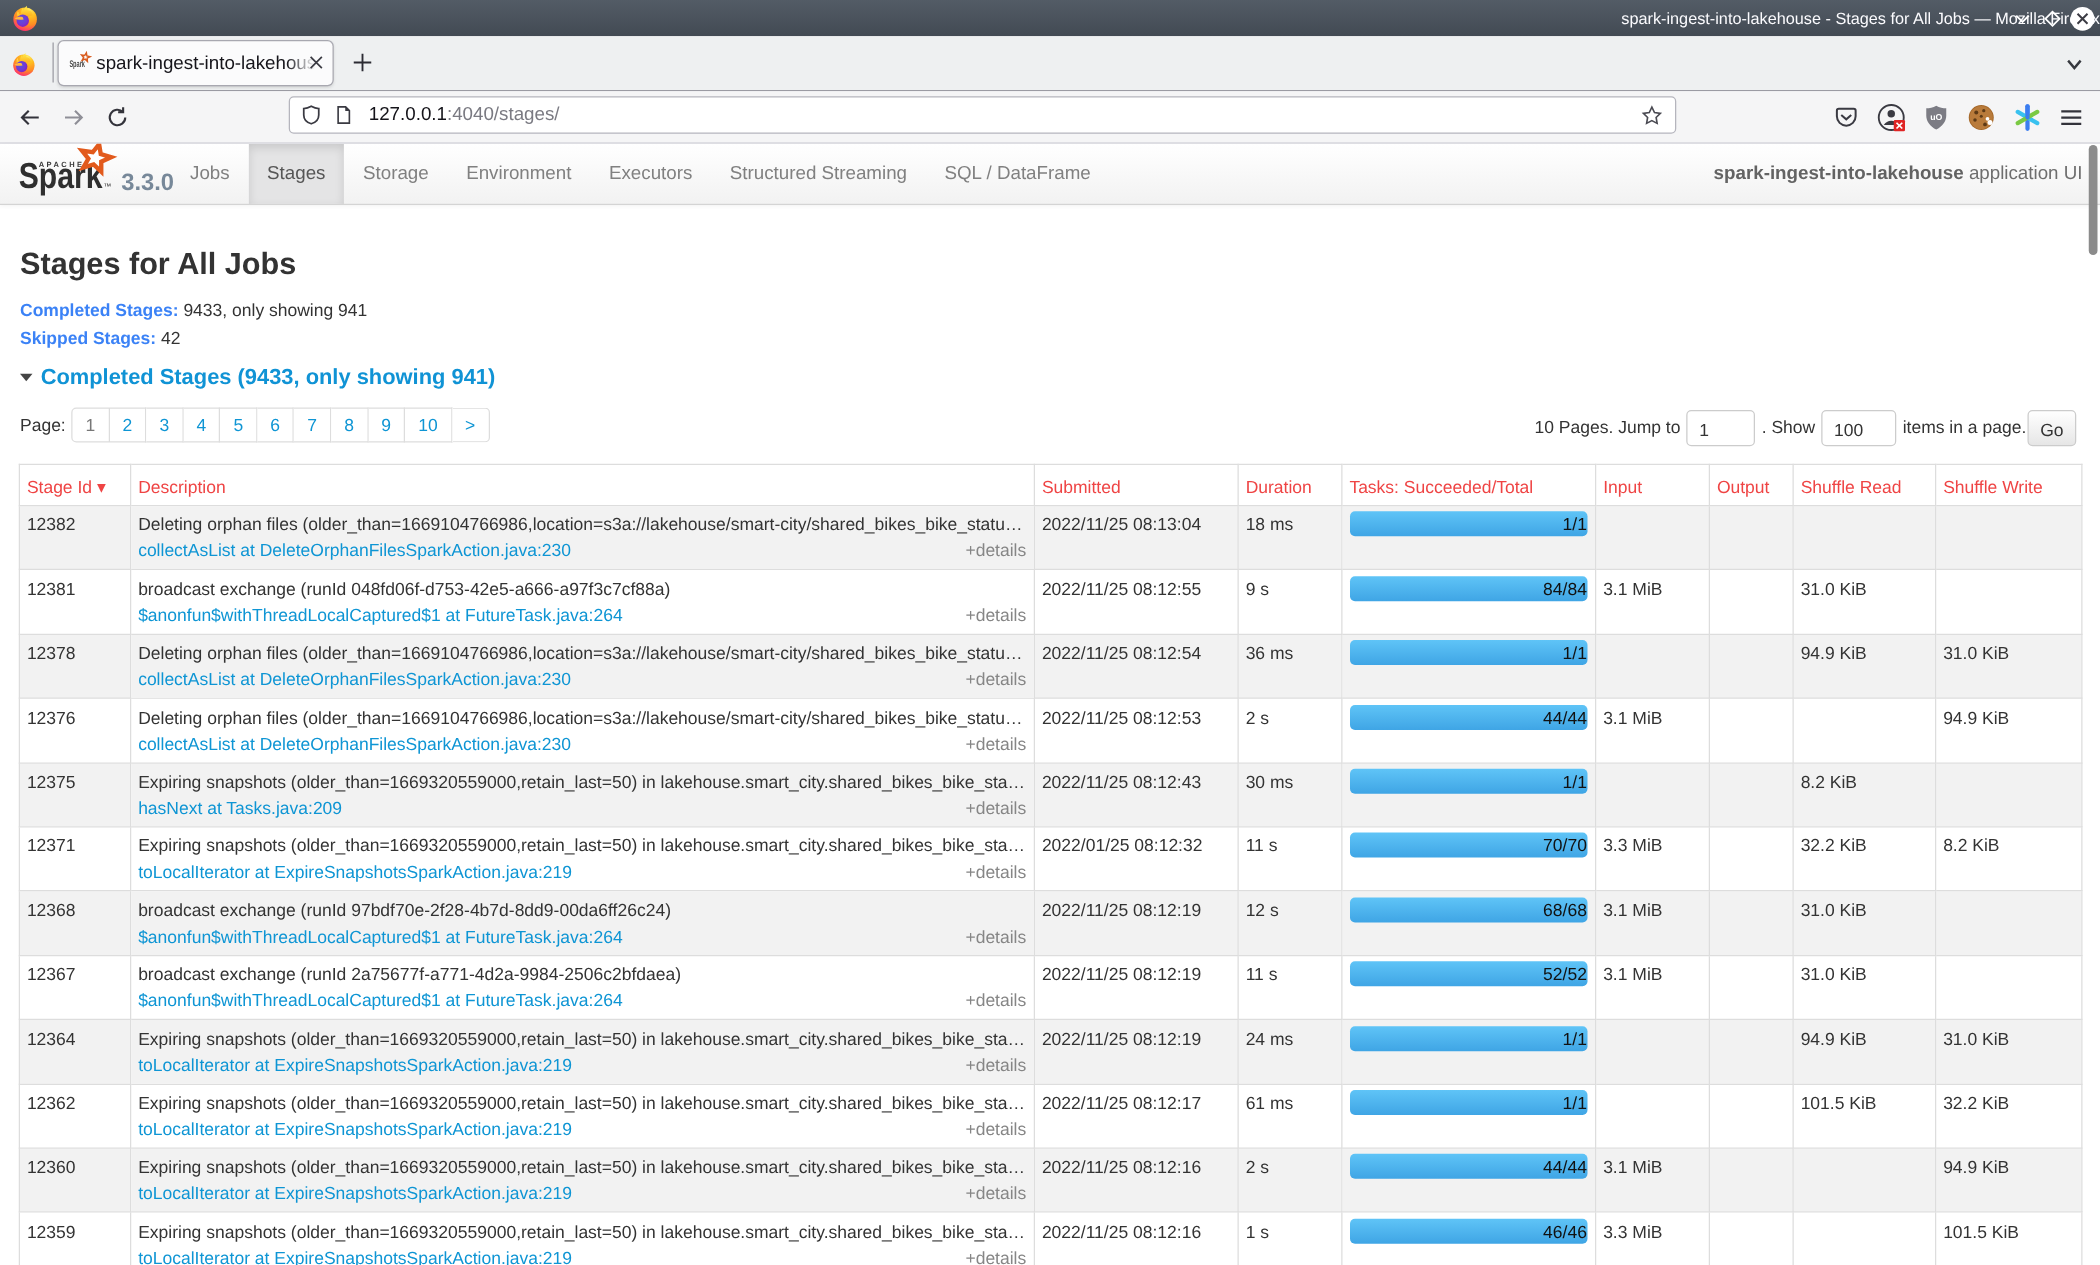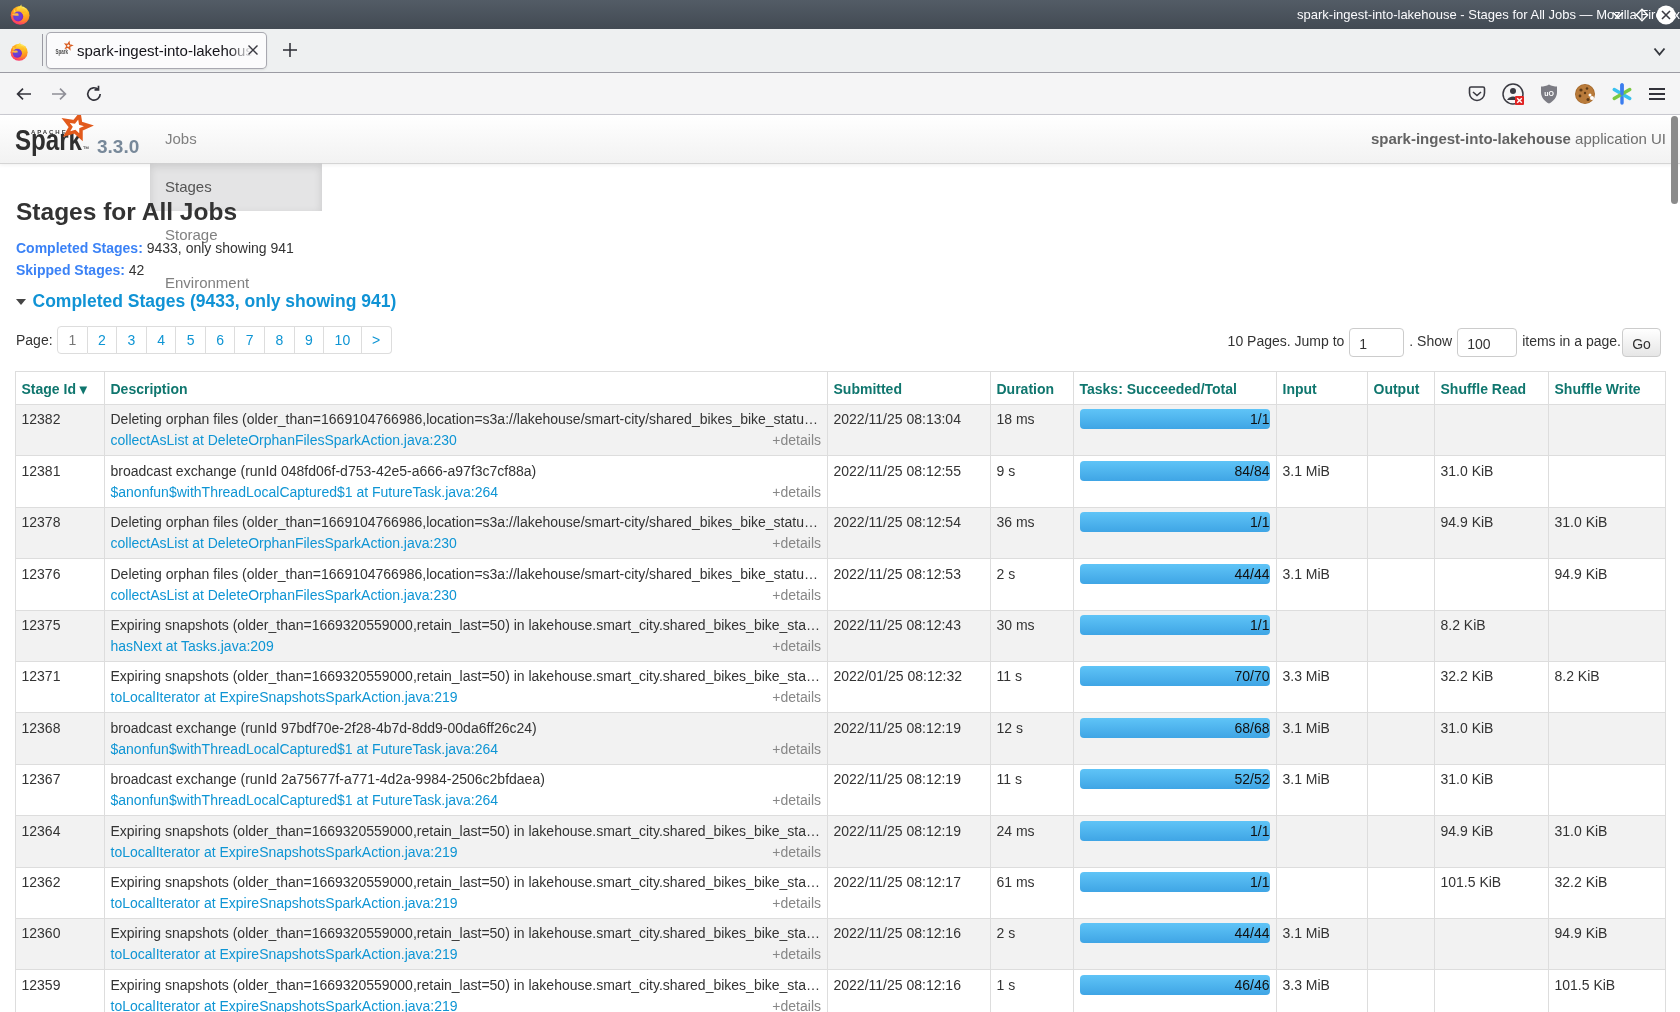--- a/index.html
+++ b/index.html
@@ -36,21 +36,21 @@
 .urlbar .pgico { position:absolute; left:35px; top:6px; }
 .urlbar .urltxt { position:absolute; left:63px; top:0; line-height:28px; font-size:15px; color:#15141a; }
 .urlbar .urltxt .dim { color:#7a7a82; }
 .urlbar .star { position:absolute; right:10px; top:6px; }
 .toolright { position:absolute; right:13px; top:0; height:41px; display:flex; align-items:center; gap:13px; }
 
 .navbar { height:48px; background:linear-gradient(#ffffff,#f2f2f2); border-bottom:1px solid #d4d4d4;
   position:relative; box-shadow:0 1px 4px rgba(0,0,0,.065); }
 .brand { position:absolute; left:14px; top:0px; }
 .version { position:absolute; left:97px; top:0; line-height:48px; margin-top:8px; font-size:19px; font-weight:bold; color:#778899; }
-.nav { position:absolute; left:150px; top:0; height:48px; display:flex; list-style:none; margin:0; padding:0;flex-direction:column; }
+.nav { position:absolute; left:137px; top:0; height:48px; display:flex; list-style:none; margin:0; padding:0; }
 .nav li { height:48px; }
 .nav li a { display:block; padding:0 15px; line-height:48px; height:48px; font-size:15px; color:#808080; text-decoration:none; }
 .nav li.active a { background:#e4e4e5; color:#555; box-shadow:inset 0 3px 8px rgba(0,0,0,.125); }
 .appname { position:absolute; right:14px; top:0; line-height:48px; font-size:15px; color:#6e6e6e; }
 .appname b { color:#636363; }
 
 .content { position:relative; }
 h3.pagetitle { font-size:24.5px; line-height:35px; font-weight:bold; color:#333;
   margin:0; position:absolute; left:16px; top:29.5px; }
 ul.summary { list-style:none; margin:0; padding:0; position:absolute; left:16px; top:74.3px; }
@@ -71,21 +71,21 @@
 .jumprow span { line-height:30px; }
 .jumpbox { display:inline-block; width:35px; height:27px; border:1px solid #ccc; border-radius:4px;
   padding:0 9px; line-height:27px; vertical-align:middle; background:#fff; margin:0 5px; }
 .jumpbox.w2 { width:40px; } .gobtn { display:inline-block; width:21px; text-align:center; height:27px; padding:0 8px; border:1px solid #ccc; border-radius:4px;
   background:linear-gradient(#ffffff,#e6e6e6); line-height:27px; vertical-align:middle; margin-left:1px; color:#333; }
 
 table.stages { position:absolute; left:15px; top:206.5px; border-collapse:collapse; table-layout:fixed;
   width:1650px; }
 table.stages th, table.stages td { border:1px solid #ddd; vertical-align:top; text-align:left;
   font-size:14px; line-height:21px; overflow:hidden; }
-table.stages th { padding:7px 5.5px 4.5px 5.5px; font-weight:bold; color:#0f766e; background:#fff;margin-left:14px; }
+table.stages th { padding:7px 5.5px 4.5px 5.5px; font-weight:normal; color:#ef4444; background:#fff;margin-left:14px; }
 table.stages td { padding:4.4px 5.5px 4.0px 5.5px; }
 table.stages tr.odd td { background:#f2f2f2; }
 .desc1 { white-space:nowrap; overflow:hidden; width:709px; }
 .descrow { position:relative; }
 .details { position:absolute; right:6px; top:25.4px; color:#868686; }
 .progress { width:190px; height:20px; border-radius:4px; background:linear-gradient(#5fc4f7,#3fa5e5);
   text-align:right; line-height:20px; color:#111; }
 td.taskcell { padding:2.8px 3.5px; }
 .scrollthumb { position:absolute; right:2px; top:116px; width:7px; height:88px; background:#8b8b8b; border-radius:3.5px; z-index:50; }
 </style>
@@ -162,20 +162,33 @@
     <svg width="20" height="20" viewBox="0 0 20 20">
         <path d="M17 10 H4 M9 4.6 L3.6 10 L9 15.4" stroke="currentColor" stroke-width="1.7" fill="none"></path>
       </svg>
     <svg width="20" height="20" viewBox="0 0 20 20" style="color:#8f8f97">
         <path d="M3 10 H16 M11 4.6 L16.4 10 L11 15.4" stroke="currentColor" stroke-width="1.7" fill="none"></path>
       </svg>
     <svg width="20" height="20" viewBox="0 0 20 20">
         <path d="M16.2 10 a6.2 6.2 0 1 1 -1.8 -4.4 M14.5 1.8 V5.8 H10.5" stroke="currentColor" stroke-width="1.7" fill="none"></path>
       </svg>
   </div>
+  <div class="urlbar">
+    <svg class="shield" width="16" height="16" viewBox="0 0 16 16">
+        <path d="M8 1 C10 2.2 12.5 2.8 14 2.8 V8 C14 11.5 11.5 14 8 15 C4.5 14 2 11.5 2 8 V2.8 C3.5 2.8 6 2.2 8 1 Z" fill="none" stroke="#3a3a42" stroke-width="1.4"></path>
+      </svg>
+    <svg class="pgico" width="16" height="16" viewBox="0 0 16 16">
+        <path d="M3.5 1.5 H9.5 L12.5 4.5 V14.5 H3.5 Z" fill="none" stroke="#3a3a42" stroke-width="1.3"></path>
+        <path d="M9.2 1.2 V4.8 H12.8 Z" fill="#3a3a42"></path>
+      </svg>
+    <span class="urltxt">127.0.0.1<span class="dim">:4040/stages/</span></span>
+    <svg class="star" width="17" height="17" viewBox="0 0 17 17">
+        <path d="M8.5 1.7 L10.6 6 L15.3 6.7 L11.9 10 L12.7 14.7 L8.5 12.5 L4.3 14.7 L5.1 10 L1.7 6.7 L6.4 6 Z" fill="none" stroke="#4a4a52" stroke-width="1.3"></path>
+      </svg>
+  </div>
   <div class="toolright">
     <svg width="22" height="22" viewBox="0 0 22 22">
         <path d="M3.5 5.5 a1.5 1.5 0 0 1 1.5 -1.5 H17 a1.5 1.5 0 0 1 1.5 1.5 V10 a7.5 7.5 0 0 1 -15 0 Z" fill="none" stroke="#3a3a42" stroke-width="1.6"></path>
         <path d="M7 9 L11 12.5 L15 9" fill="none" stroke="#3a3a42" stroke-width="1.6"></path>
       </svg>
     <svg width="24" height="24" viewBox="0 0 24 24">
         <circle cx="12" cy="12" r="10" fill="none" stroke="#3a3a42" stroke-width="1.5"></circle>
         <circle cx="12" cy="9" r="3" fill="#3a3a42"></circle>
         <path d="M6 18 a7 7 0 0 1 12 0" fill="#3a3a42"></path>
         <rect x="14" y="14" width="9" height="9" rx="1" fill="#e02424"></rect>

